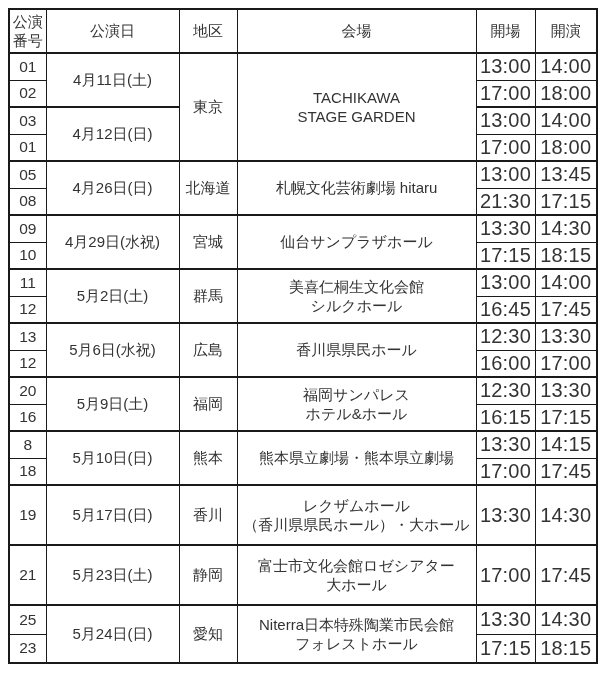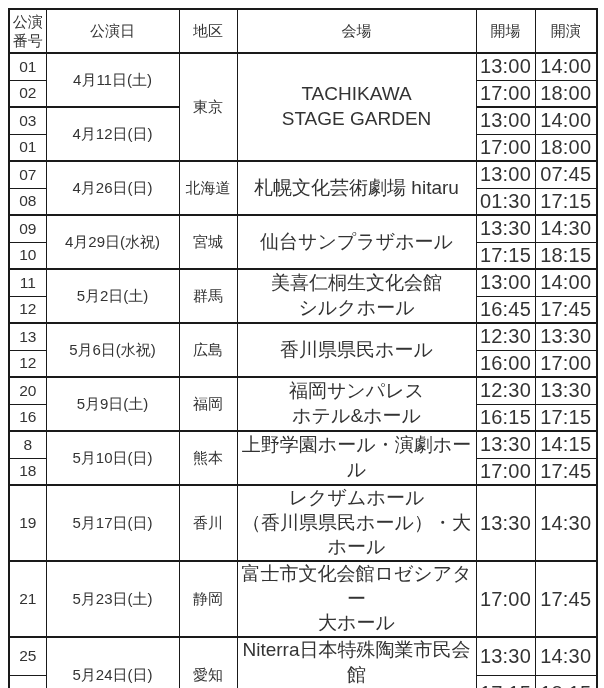--- a/index.html
+++ b/index.html
@@ -22,26 +22,26 @@
     text-align: center;
     vertical-align: middle;
     padding: 0 2px;
     font-size: 15px;
     font-weight: 400;
     overflow: hidden;
   }
   thead tr { height: 44px; }
   thead th { border-bottom: 2px solid #1a1a1a; line-height: 1.2; }
   tbody tr { height: 27px; }
-  tbody tr.tall { height: 68px; }
+  tbody tr.tall { height: 60px; }
   tbody tr.last2 { height: 29px; }
   tr.thick > td { border-top: 2px solid #1a1a1a; }
   td.time { font-size: 20px; letter-spacing: 0.2px; }
   td.num  { font-size: 15.5px; }
-  td.venue-cell { font-size: 19px; }
+  td.venue-cell { font-size: 15px; }
   .pre { white-space: pre-line; line-height: 1.3; }
 </style>
 </head>
 <body>
 
 <div class="page">
   <table class="schedule">
     <colgroup>
       <col style="width:37px">
         <col style="width:133px">
@@ -83,30 +83,30 @@
         <td class="time">13:00</td>
         <td class="time">14:00</td>
       </tr>
       <tr>
         <td class="num">01</td>
         <td class="time">17:00</td>
         <td class="time">18:00</td>
       </tr>
 
       <tr class="thick">
-        <td class="num">07</td>
+        <td class="num">05</td>
         <td rowspan="2">4月26日(日)</td>
         <td rowspan="2">北海道</td>
         <td rowspan="2" class="pre venue-cell">札幌文化芸術劇場 hitaru</td>
         <td class="time">13:00</td>
-        <td class="time">07:45</td>
+        <td class="time">13:45</td>
       </tr>
       <tr>
         <td class="num">08</td>
-        <td class="time">01:30</td>
+        <td class="time">21:30</td>
         <td class="time">17:15</td>
       </tr>
 
       <tr class="thick">
         <td class="num">09</td>
         <td rowspan="2">4月29日(水祝)</td>
         <td rowspan="2">宮城</td>
         <td rowspan="2" class="pre venue-cell">仙台サンプラザホール</td>
         <td class="time">13:30</td>
         <td class="time">14:30</td>
@@ -158,21 +158,21 @@
       <tr>
         <td class="num">16</td>
         <td class="time">16:15</td>
         <td class="time">17:15</td>
       </tr>
 
       <tr class="thick">
         <td class="num">8</td>
         <td rowspan="2">5月10日(日)</td>
         <td rowspan="2">熊本</td>
-        <td rowspan="2" class="pre venue-cell">上野学園ホール・演劇ホール</td>
+        <td rowspan="2" class="pre venue-cell">熊本県立劇場・熊本県立劇場</td>
         <td class="time">13:30</td>
         <td class="time">14:15</td>
       </tr>
       <tr>
         <td class="num">18</td>
         <td class="time">17:00</td>
         <td class="time">17:45</td>
       </tr>
 
       <tr class="thick tall">

